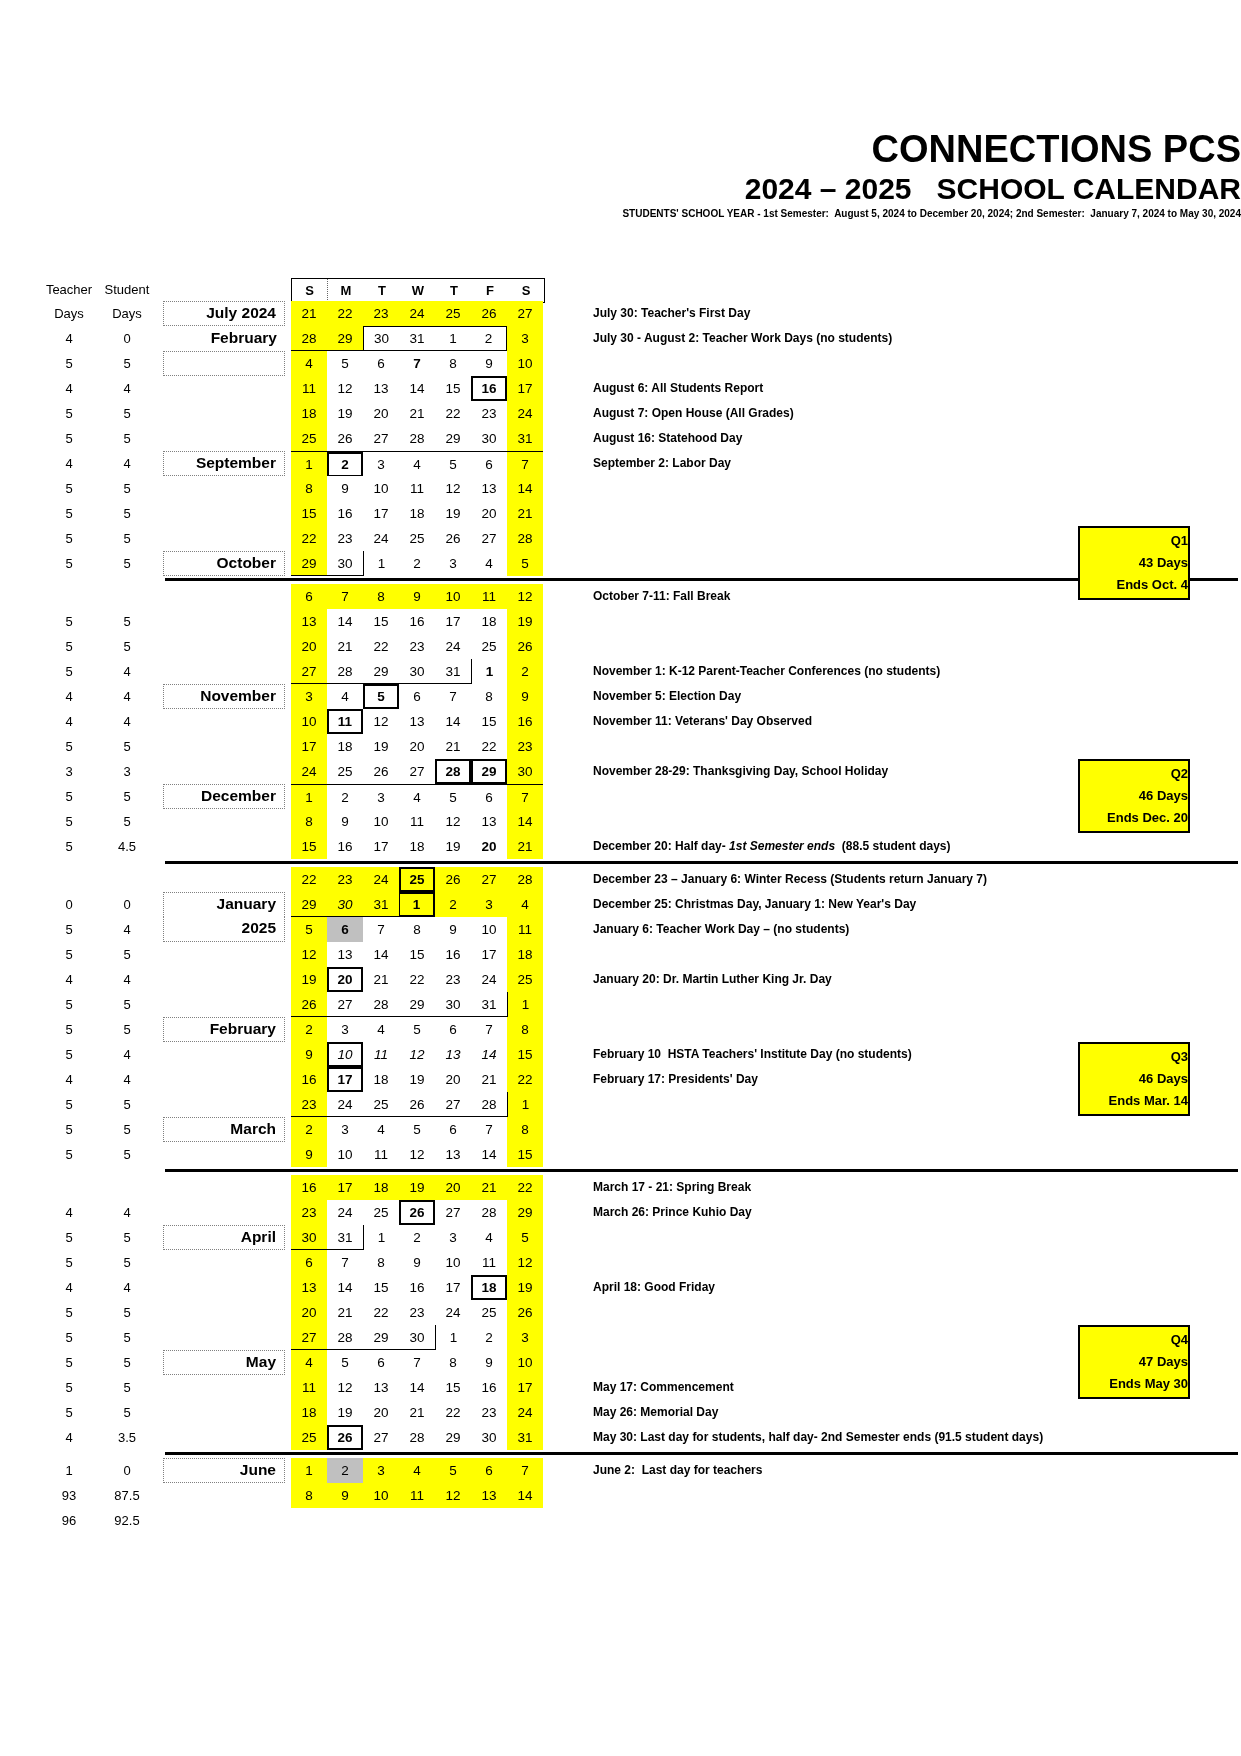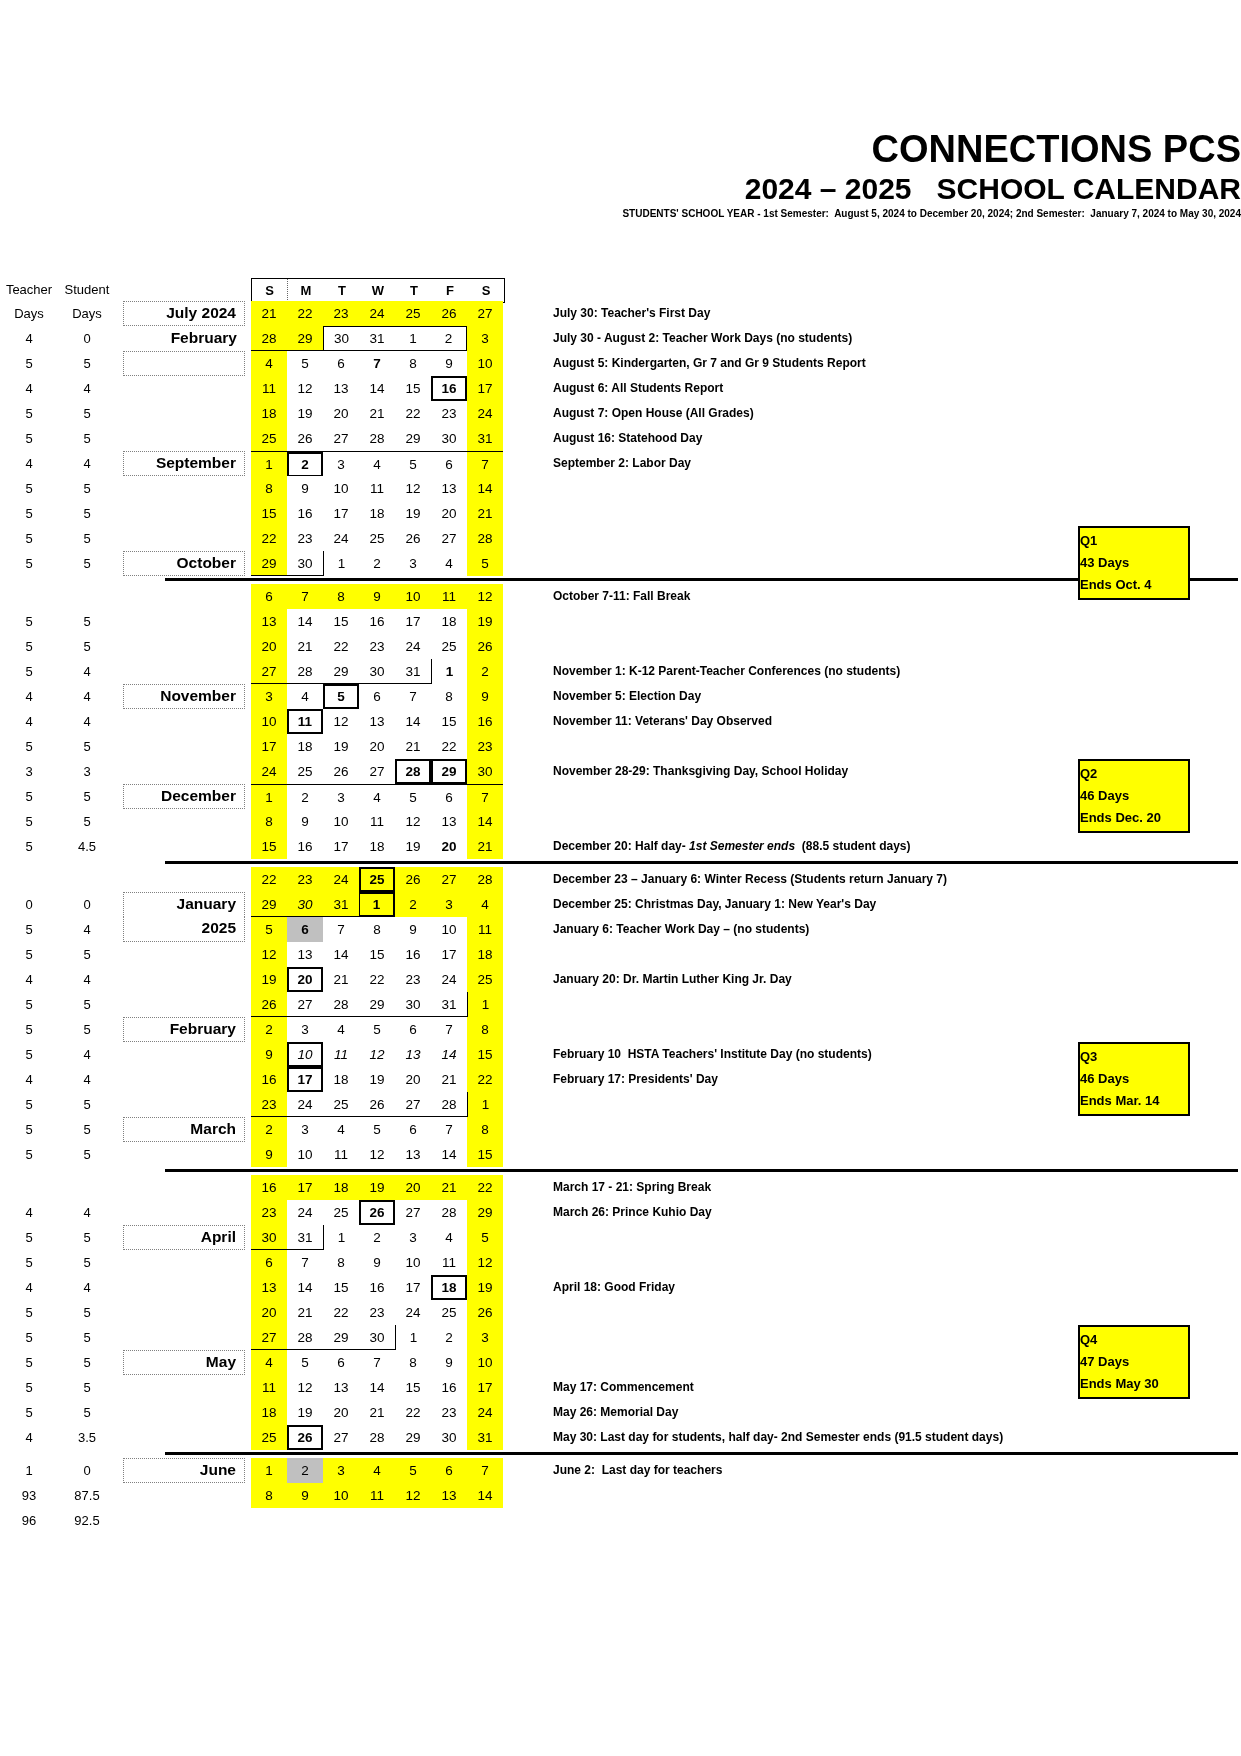--- a/index.html
+++ b/index.html
@@ -7,21 +7,21 @@
   #page{position:relative;width:1241px;height:1756px;background:#fff;overflow:hidden;}
 
   
   #titleblock{position:absolute;top:128px;left:0;width:100%;text-align:right;}
   .title-main{font-size:38px;font-weight:bold;letter-spacing:0px;line-height:1.15;}
   .title-sub{font-size:30px;font-weight:bold;white-space:pre;line-height:1.15;}
   .title-note{font-size:10px;font-weight:bold;white-space:pre;line-height:1.5;}
 
   
   #cal{position:absolute;top:278px;left:0;width:1241px;}
-  .row{display:flex;align-items:stretch;height:25px;box-sizing:border-box;}
+  .row{display:flex;align-items:stretch;height:25px;padding-left:40px;box-sizing:border-box;}
   .header-row{height:23px;}
   .tnum,.snum{width:58px;text-align:center;font-size:13px;line-height:25px;}
   .hname{font-size:13px;line-height:23px;}
   .mlabel{width:122px;margin-left:7px;margin-right:6px;box-sizing:border-box;
           font-weight:bold;font-size:15.5px;text-align:right;padding-right:8px;line-height:24px;
           white-space:nowrap;}
   .mbox-single{border:1.5px dotted #808080;line-height:21px;}
   .mbox-top{border:1.5px dotted #808080;border-bottom:none;line-height:22px;}
   .mbox-bottom{border:1.5px dotted #808080;border-top:none;line-height:22px;}
   .cells{display:flex;box-sizing:border-box;}
@@ -41,21 +41,21 @@
   .bb{border-bottom:1.5px solid #000;}
   .bl{border-left:1.5px solid #000;}
   .br{border-right:1.5px solid #000;}
   .note{font-size:12px;font-weight:bold;line-height:25px;padding-left:6px;white-space:pre;margin-left:44px;}
   .note .seg-i{font-style:italic;}
   .qline{height:3px;background:#000;margin:2px 0 3px 165px;width:1073px;}
   .totals-row{height:24px;}
 
   
   .qbox{position:absolute;left:1078px;width:112px;box-sizing:border-box;border:2px solid #000;
-        background:#FFFF00;text-align:left;font-weight:bold;font-size:13px;padding:2px 0;}
+        background:#FFFF00;text-align:right;font-weight:bold;font-size:13px;padding:2px 0;}
   .qbox div{line-height:22px;}
 </style>
 </head>
 <body>
 
 <div id="page">
   <div id="titleblock">
     <div class="title-main">CONNECTIONS PCS</div>
     <div class="title-sub">2024 – 2025   SCHOOL CALENDAR</div>
     <div class="title-note">STUDENTS' SCHOOL YEAR - 1st Semester:  August 5, 2024 to December 20, 2024; 2nd Semester:  January 7, 2024 to May 30, 2024</div>
@@ -111,21 +111,20 @@
         <div class="mlabel mbox-single"></div>
         <div class="cells">
           <div class="cell bg-yellow">4</div>
           <div class="cell">5</div>
           <div class="cell">6</div>
           <div class="cell bold">7</div>
           <div class="cell">8</div>
           <div class="cell">9</div>
           <div class="cell bg-yellow">10</div>
         </div>
-        <div class="note"><span>August 5: Kindergarten, Gr 7 and Gr 9 Students Report</span></div>
       </div>
       <div class="row">
         <div class="tnum">4</div>
         <div class="snum">4</div>
         <div class="mlabel"></div>
         <div class="cells">
           <div class="cell bg-yellow">11</div>
           <div class="cell">12</div>
           <div class="cell">13</div>
           <div class="cell">14</div>

